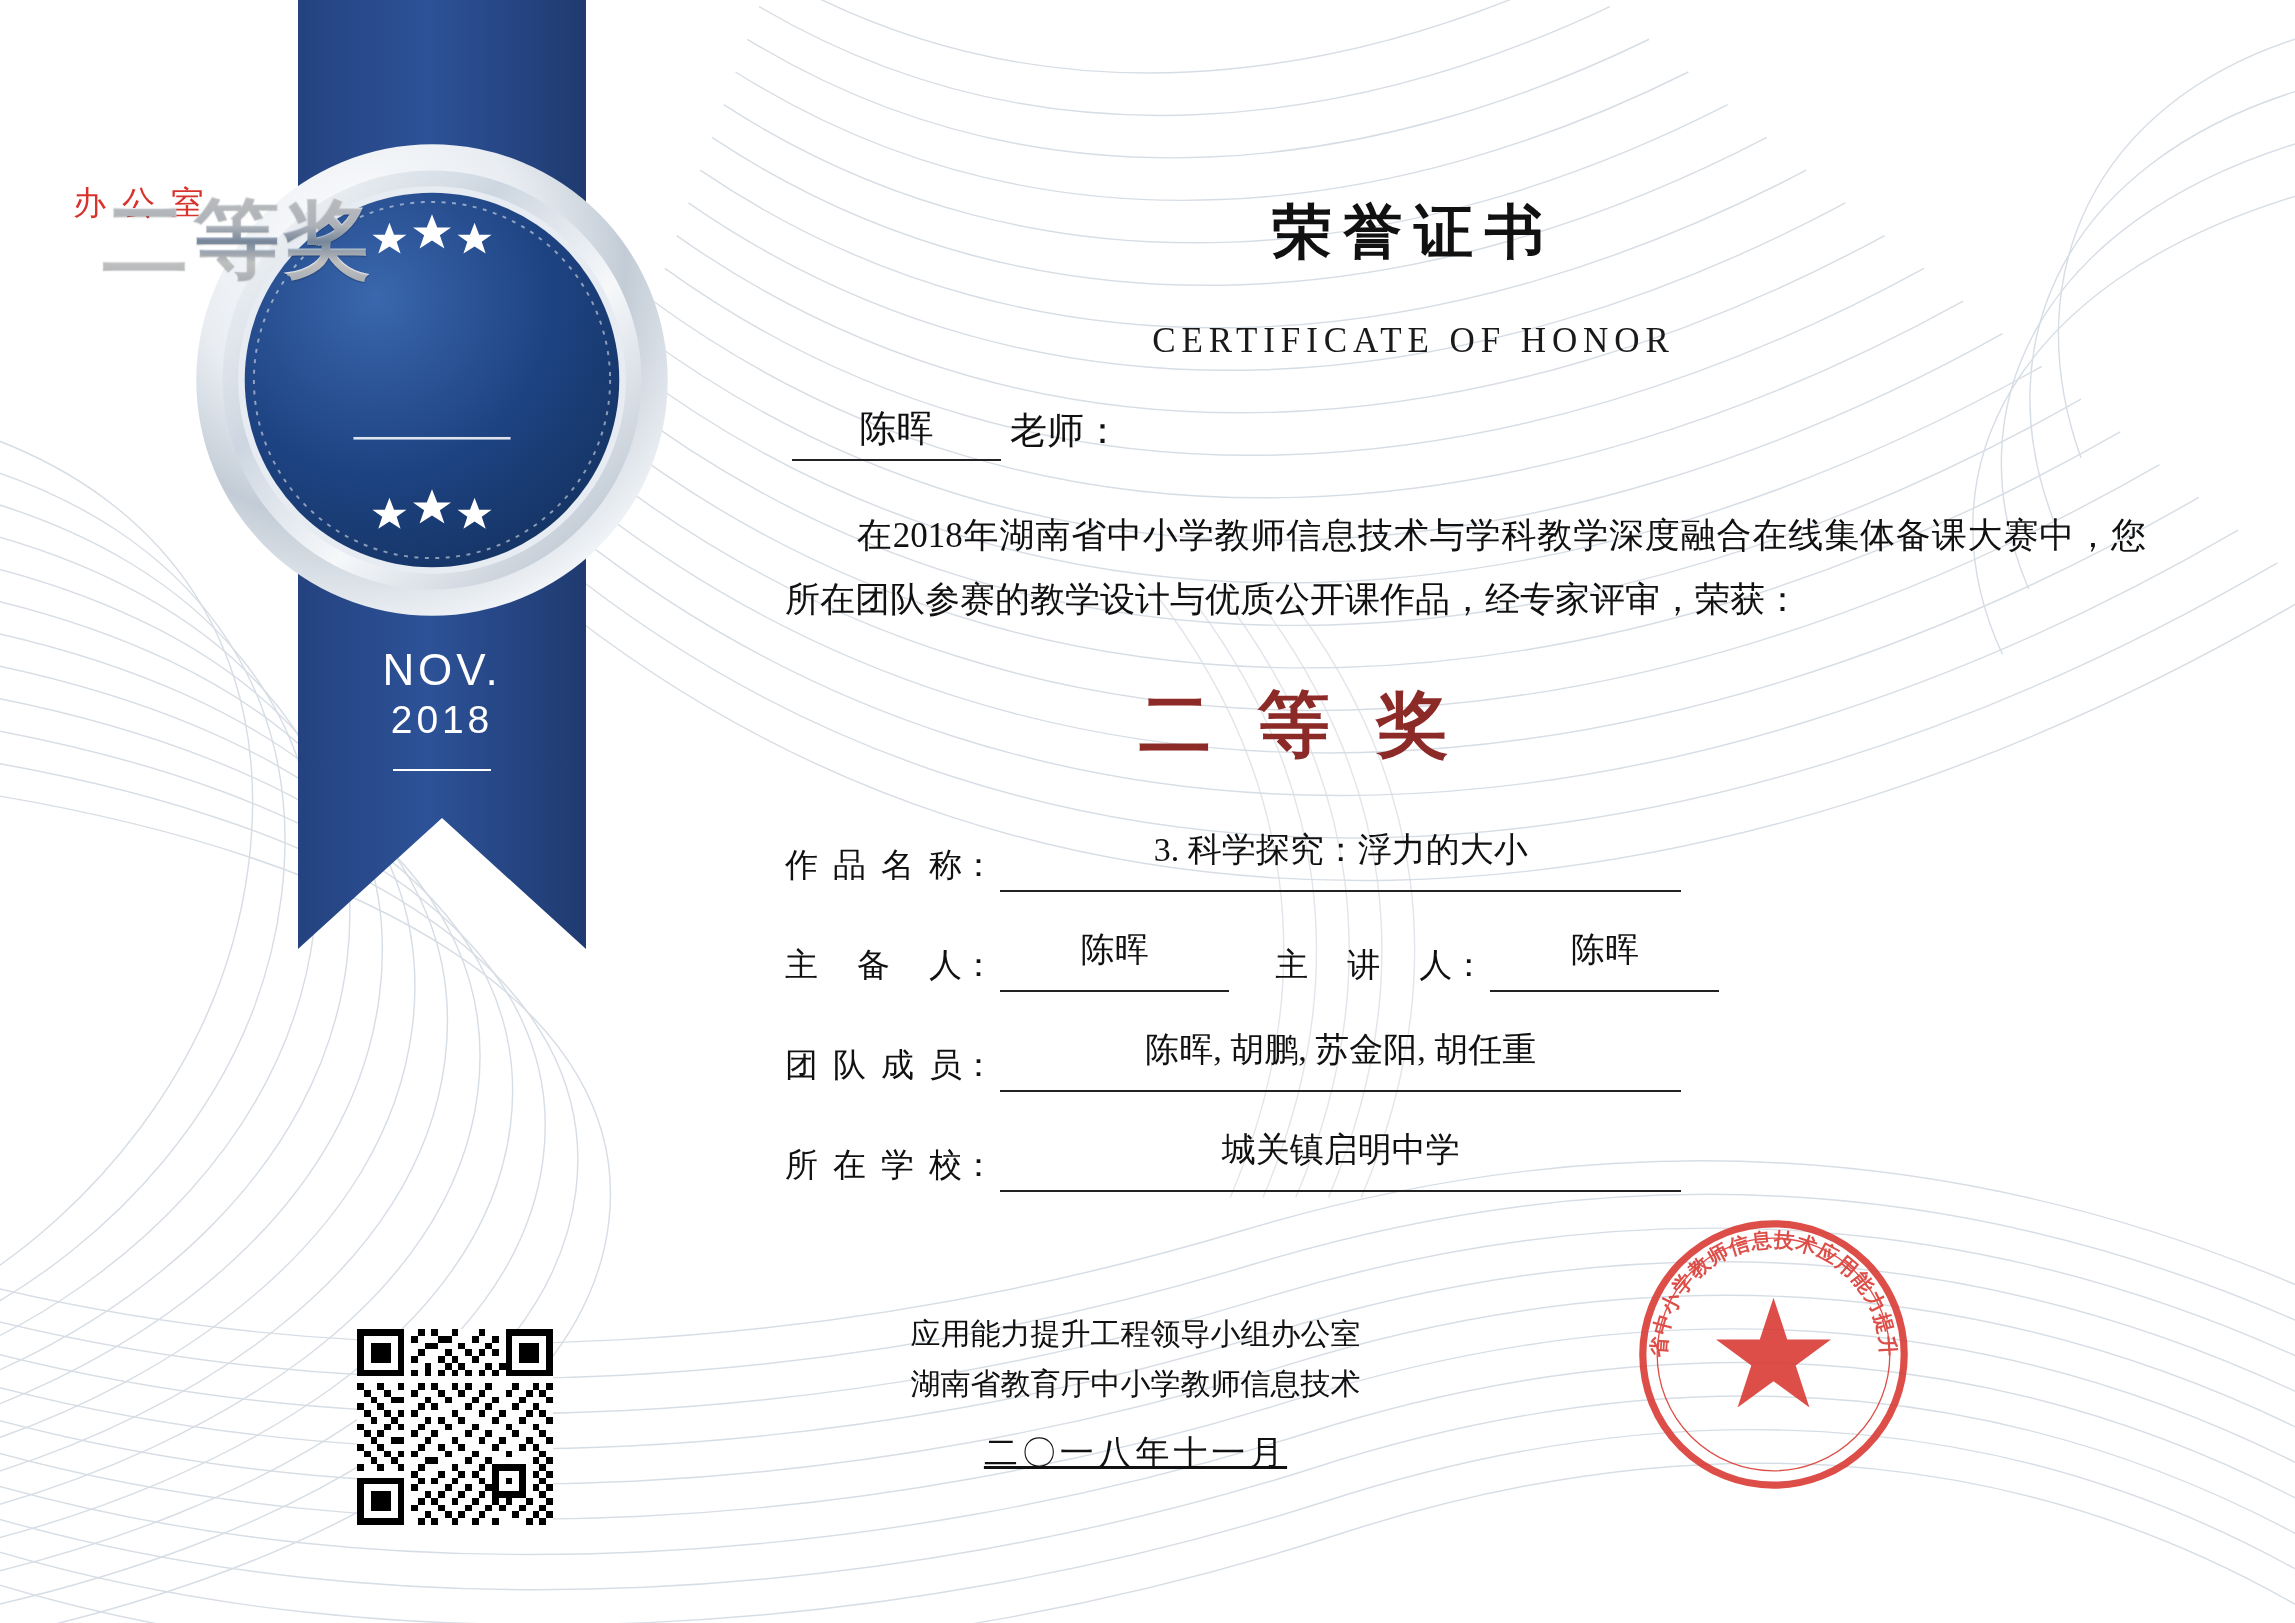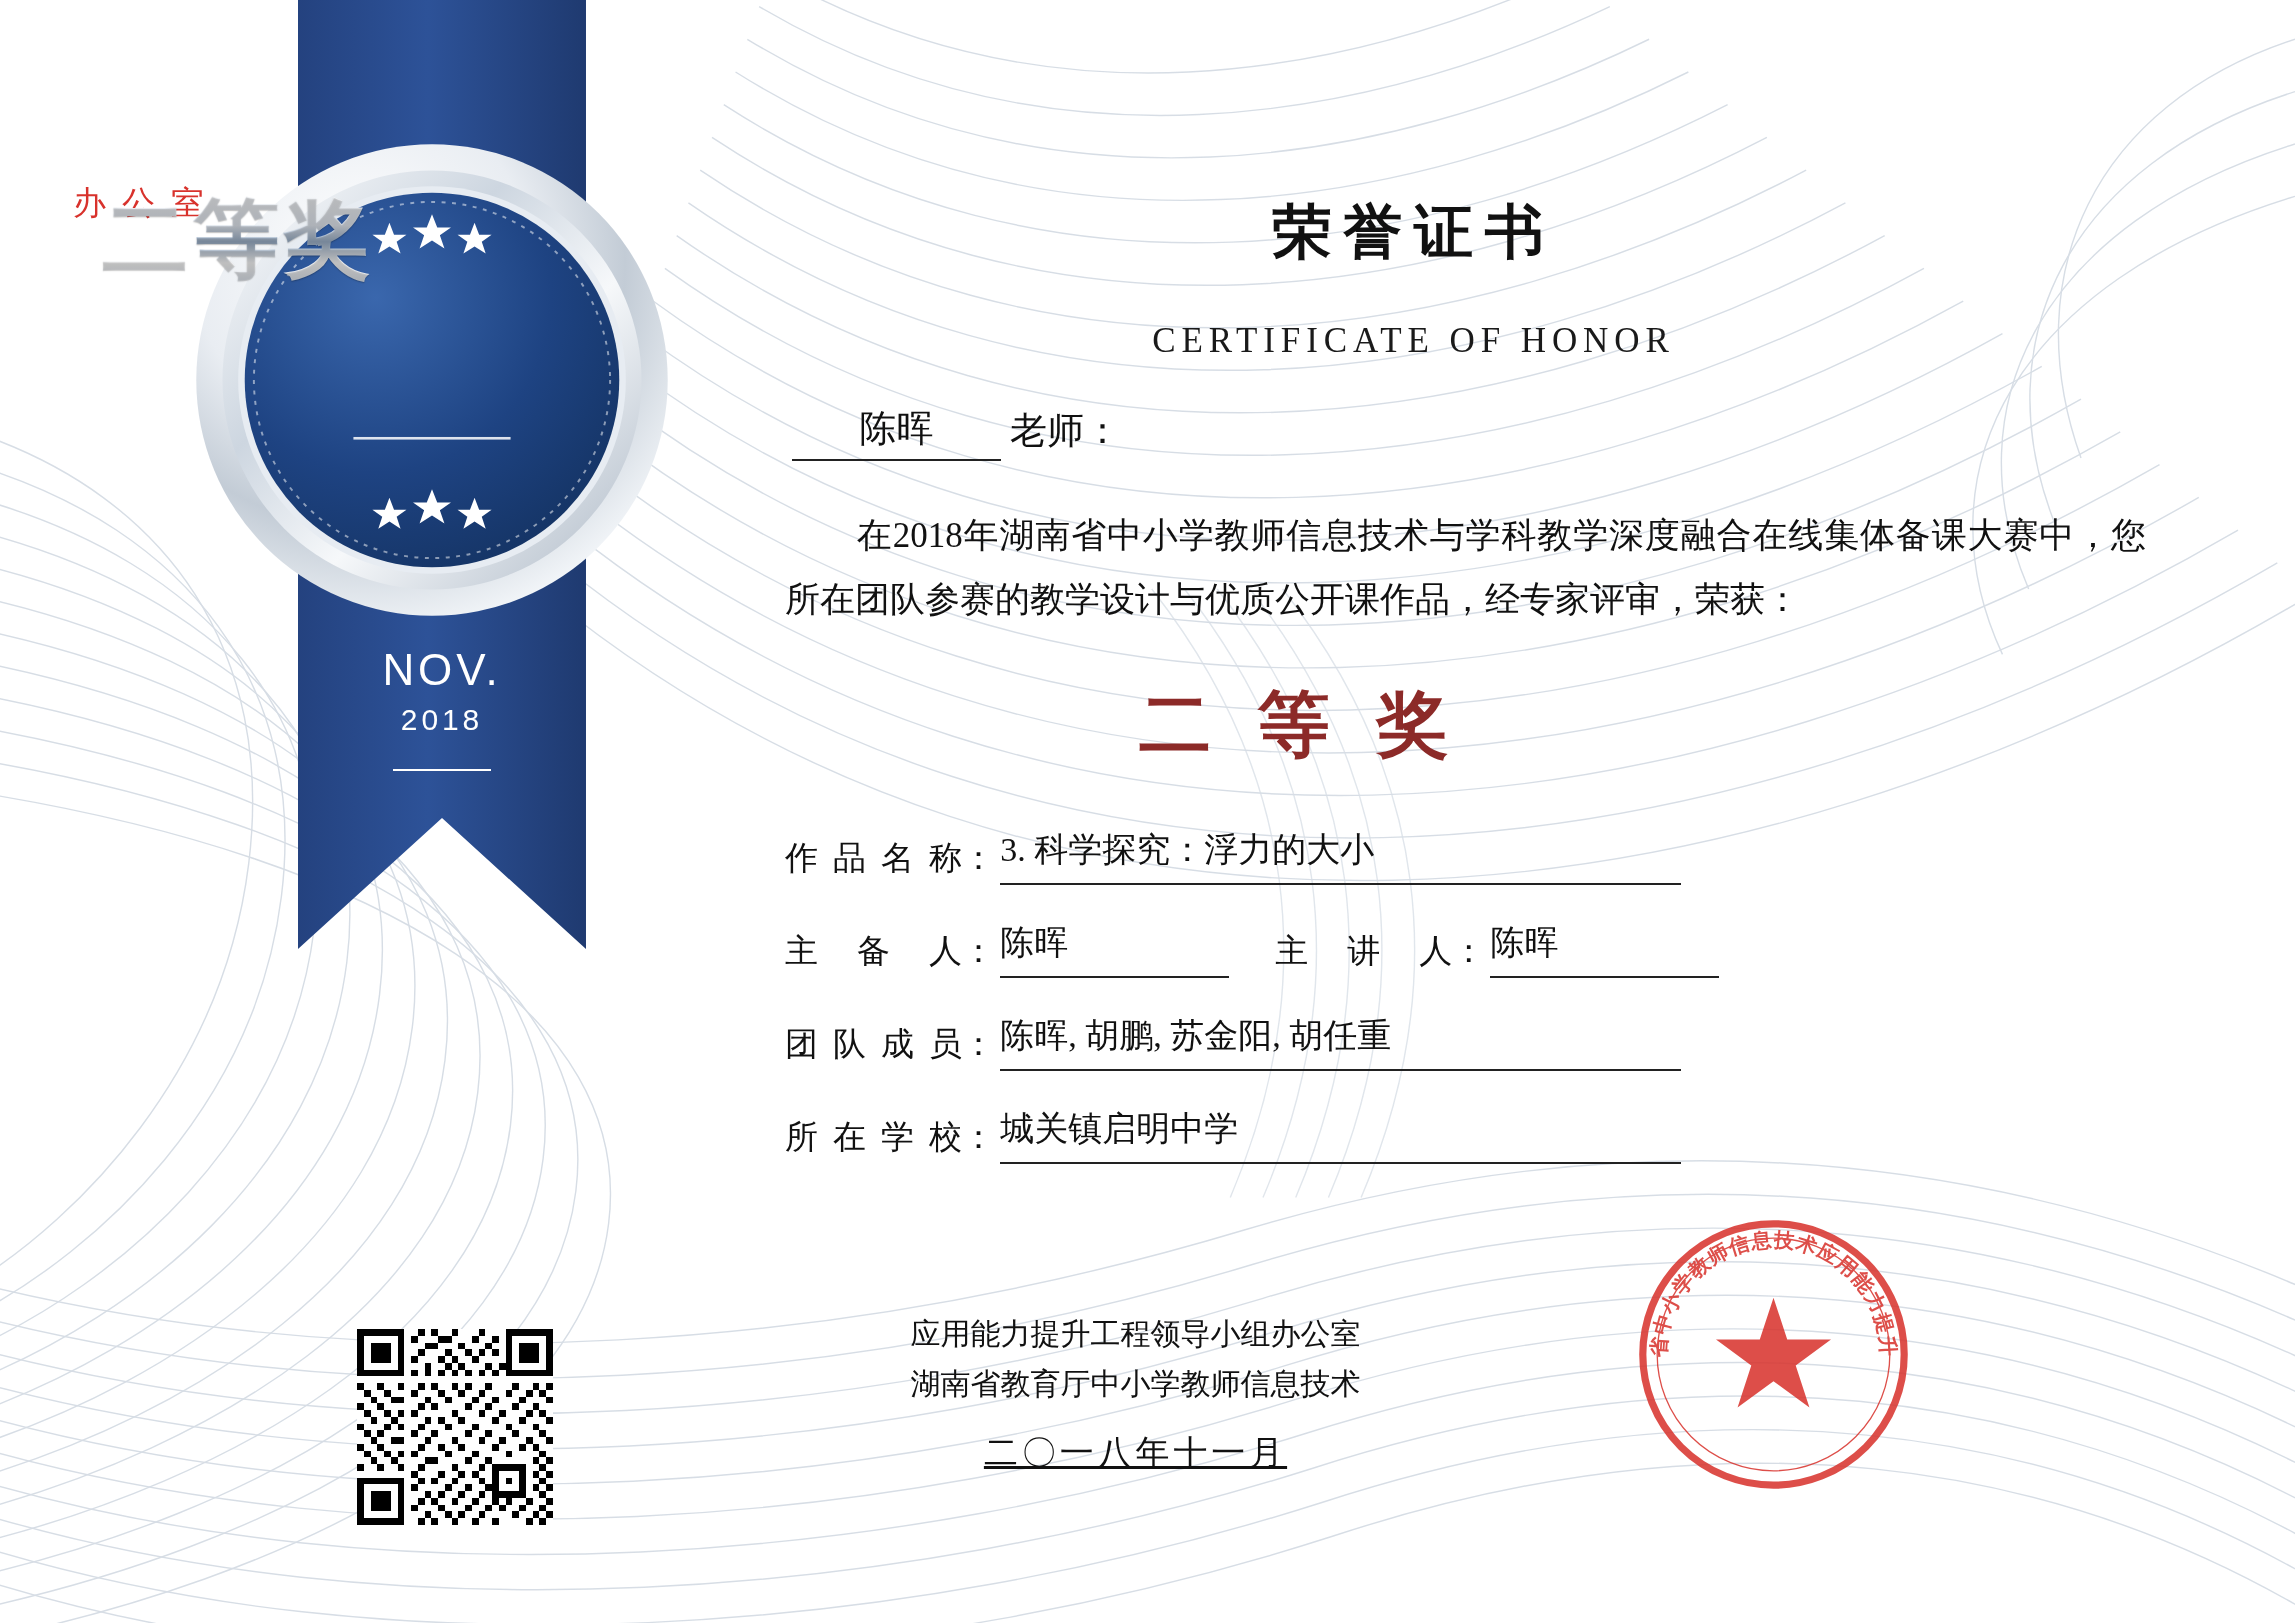--- a/index.html
+++ b/index.html
@@ -69,21 +69,21 @@
     left: 298px;
     top: 645px;
     width: 288px;
     text-align: center;
     z-index: 6;
     color: #ffffff;
     font-family: "Liberation Sans", sans-serif;
     letter-spacing: 3.9px;
   }
   .medal-date .m1 { font-size: 44px; line-height: 50px; }
-  .medal-date .m2 { font-size: 30px; line-height: 50px; }
+  .medal-date .m2 { font-size: 39px; line-height: 50px; }
   .medal-date .rule {
     width: 98px;
     height: 2px;
     background: #ffffff;
     margin: 23.6px auto 0 auto;
   }
 
   
   .content {
     position: absolute;
@@ -190,23 +190,23 @@
     padding-bottom: 5.2px;
     white-space: nowrap;
   }
   .field-colon {
     line-height: 43px;
     padding-bottom: 5.2px;
     margin-right: 5.2px;
   }
   .field-value {
     border-bottom: 2px solid #222;
-    text-align: left;
+    text-align: center;
     line-height: 43px;
-    padding-bottom: 12px;
+    padding-bottom: 19px;
     font-size: 34px;
   }
   .w-long  { width: 681px; }
   .w-short { width: 229px; }
   .gap     { width: 46px; }
 
   
   .sign {
     position: absolute;
     left: 772px;

